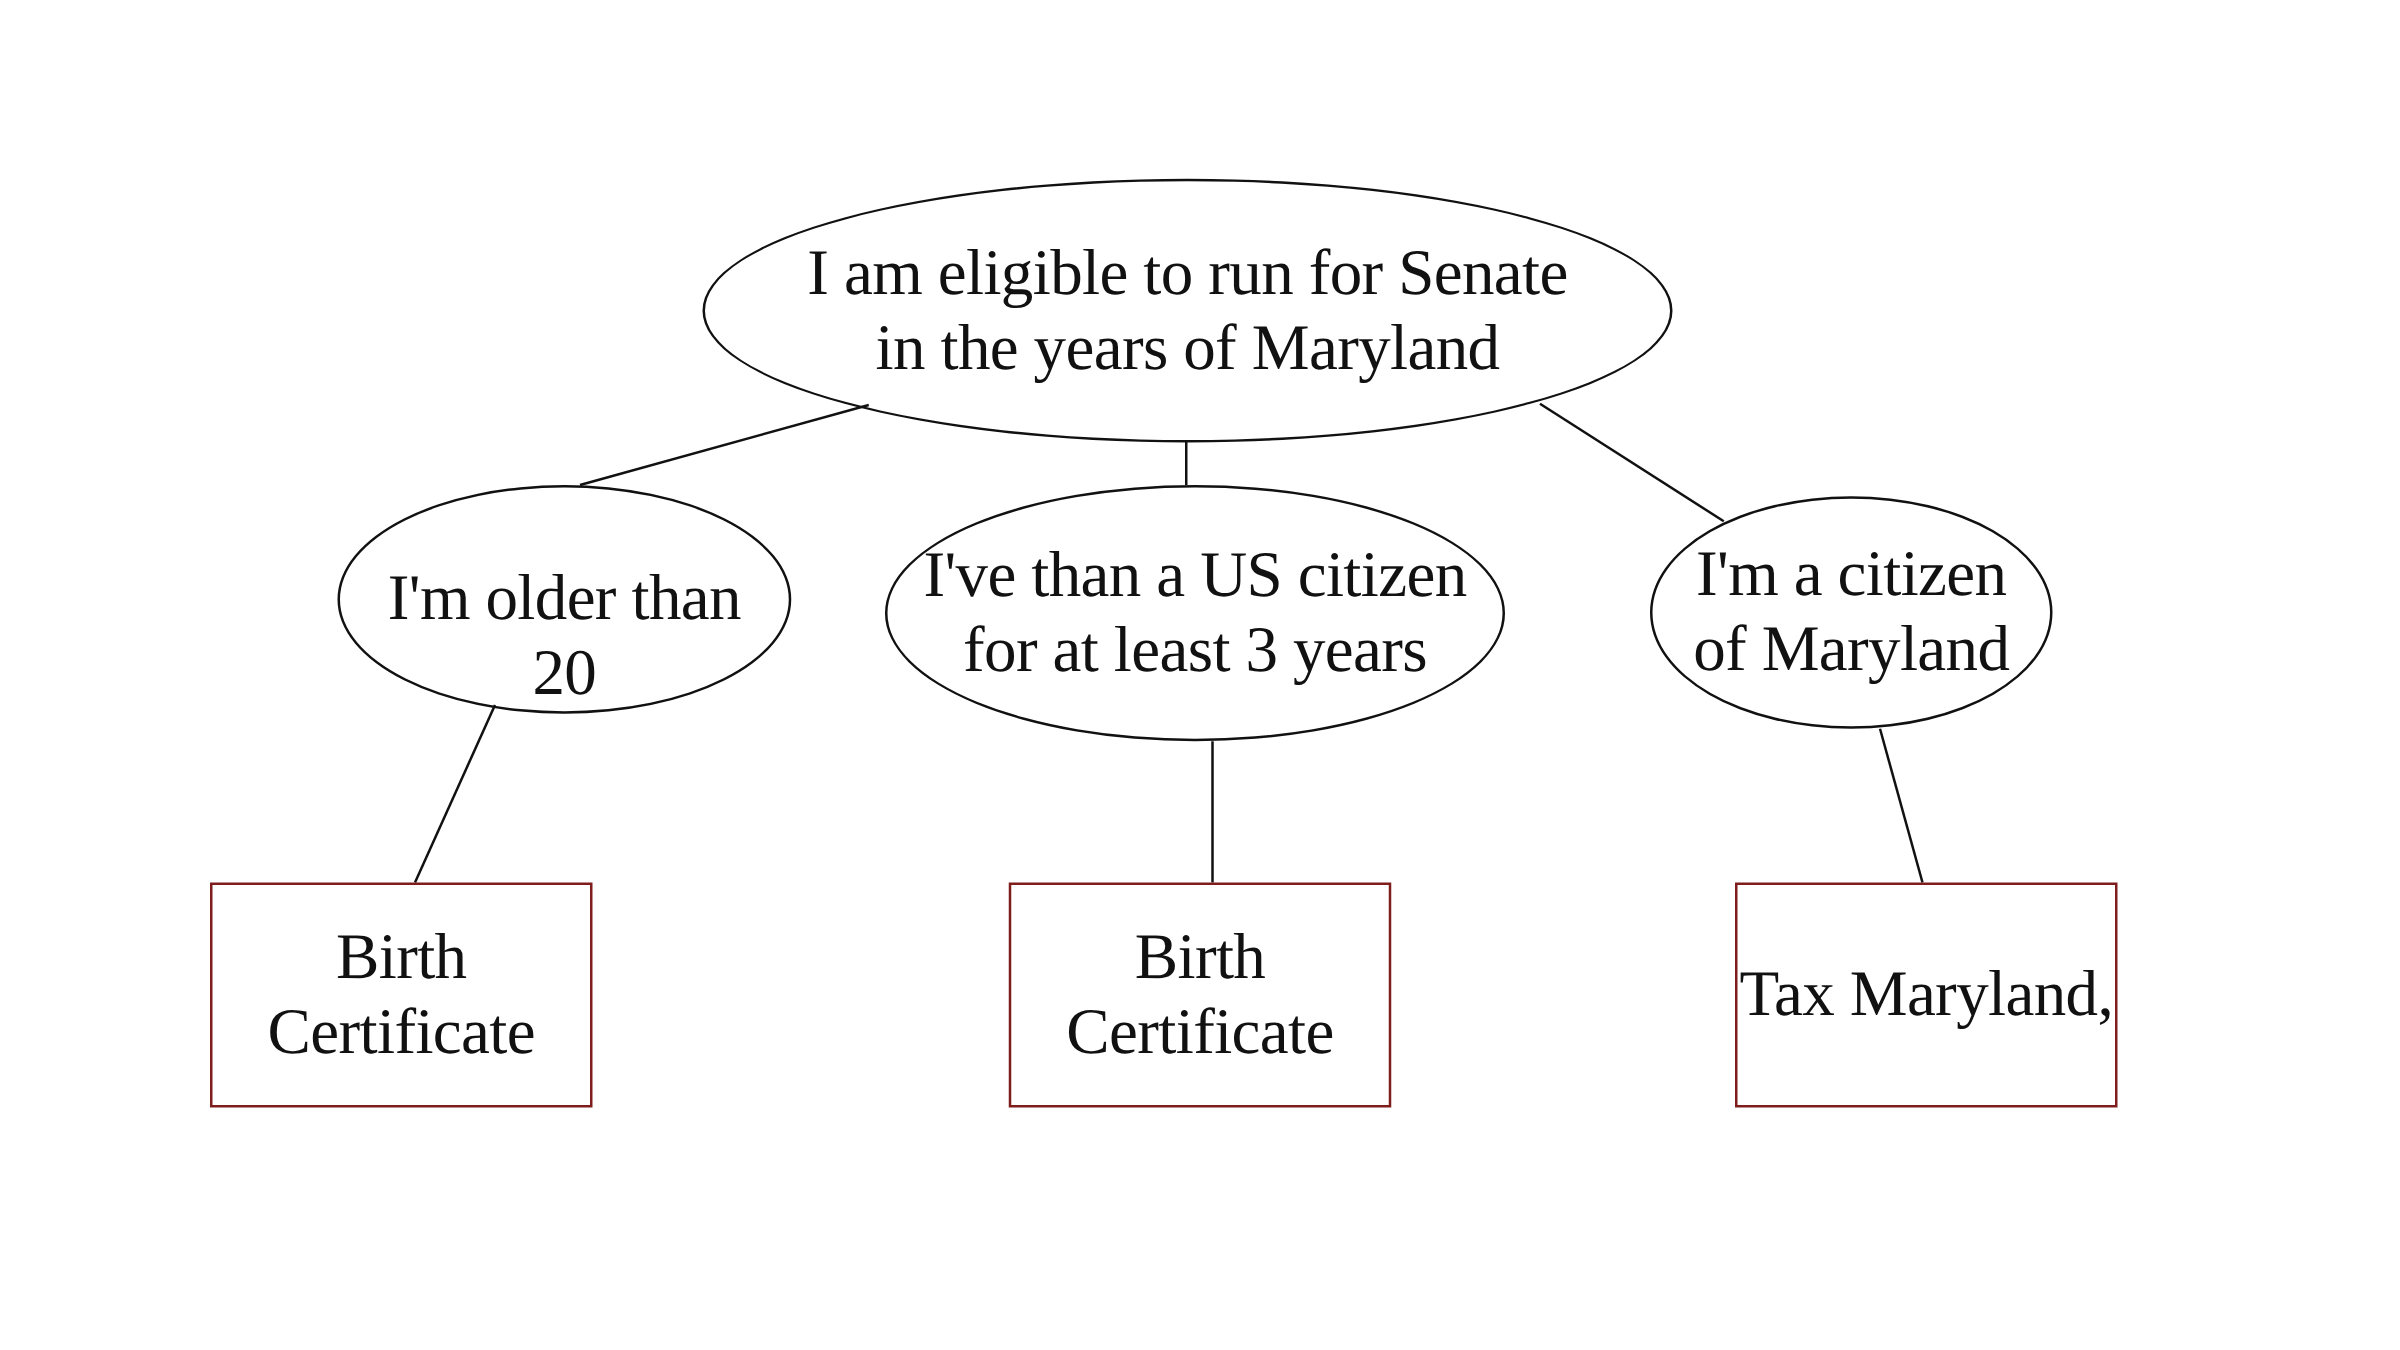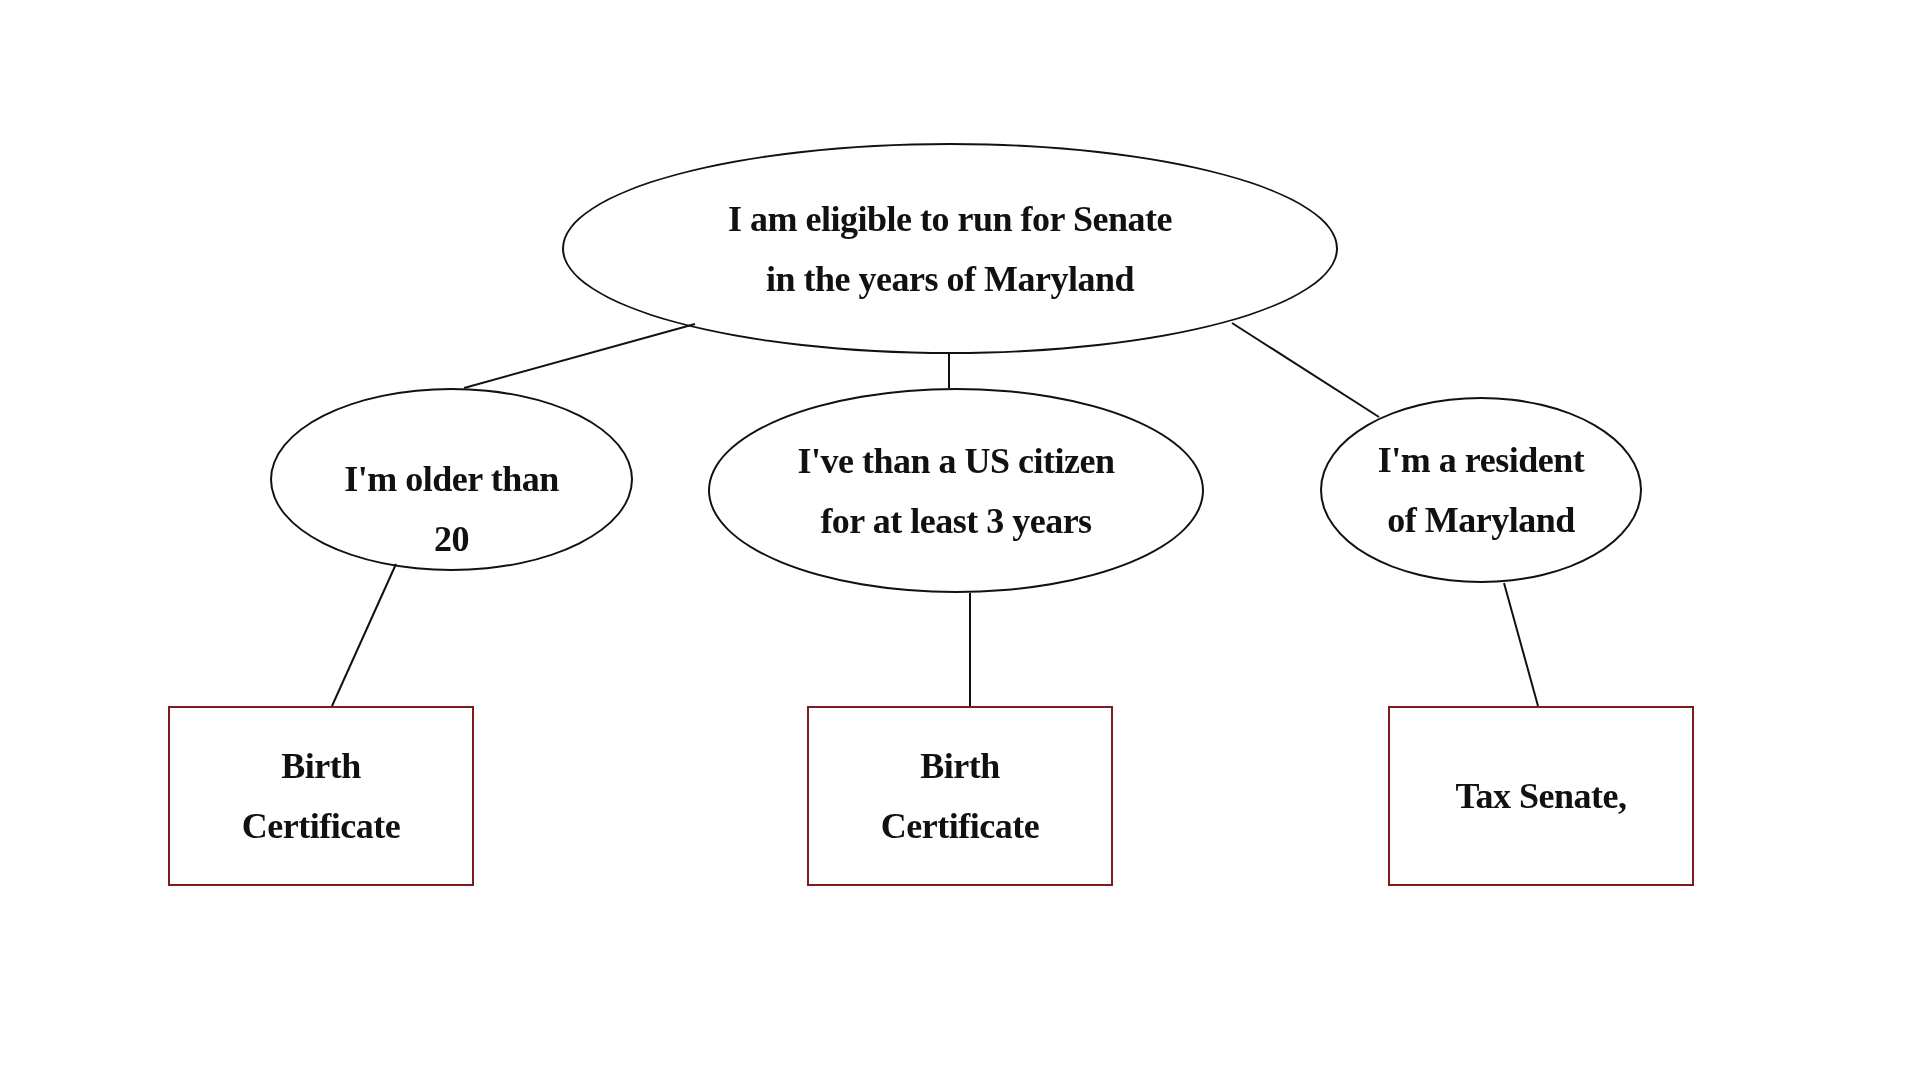--- a/index.html
+++ b/index.html
@@ -1,21 +1,21 @@
 <!DOCTYPE html>
 <html><head>
 <meta charset="utf-8">
 <style>
   html, body { margin:0; padding:0; background:#ffffff; }
   body { width:1920px; height:1080px; position:relative; overflow:hidden; font-family:"Liberation Serif", "DejaVu Serif", serif; color:#111; }
   svg.lines { position:absolute; left:0; top:0; width:1920px; height:1080px; }
   .node { position:absolute; display:flex; align-items:center; justify-content:center; text-align:center; box-sizing:border-box; }
   .ellipse { border:2px solid #111; border-radius:50%; }
   .box { border:2px solid #7f1d1d;align-items:center; }
-  .label { font-size:36px; line-height:60px; font-weight:bold; letter-spacing:-0.5px; }
+  .label { font-size:52px; line-height:60px; font-weight:normal; letter-spacing:-0.5px; }
   .label span { display:block; }
 </style>
 </head>
 <body>
 
 <svg class="lines" viewBox="0 0 1920 1080">
   <line x1="695" y1="324" x2="464" y2="388" stroke="#111" stroke-width="2"></line>
   <line x1="949" y1="353" x2="949" y2="388" stroke="#111" stroke-width="2"></line>
   <line x1="1232" y1="323" x2="1379" y2="417" stroke="#111" stroke-width="2"></line>
   <line x1="396" y1="564" x2="332" y2="706" stroke="#111" stroke-width="2"></line>
@@ -39,36 +39,36 @@
 
 <div class="node ellipse" style="left:708px; top:388px; width:496px; height:205px;">
   <div class="label">
     <span>I've than a US citizen</span>
     <span>for at least 3 years</span>
   </div>
 </div>
 
 <div class="node ellipse" style="left:1320px; top:397px; width:322px; height:186px;">
   <div class="label">
-    <span>I'm a resident</span>
+    <span>I'm a citizen</span>
     <span>of Maryland</span>
   </div>
 </div>
 
 <div class="node box" style="left:168px; top:706px; width:306px; height:180px;">
   <div class="label">
     <span>Birth</span>
     <span>Certificate</span>
   </div>
 </div>
 
 <div class="node box" style="left:807px; top:706px; width:306px; height:180px;">
   <div class="label">
     <span>Birth</span>
     <span>Certificate</span>
   </div>
 </div>
 
 <div class="node box" style="left:1388px; top:706px; width:306px; height:180px;">
   <div class="label">
-    <span>Tax Senate,</span>
+    <span>Tax Maryland,</span>
   </div>
 </div>
 
 </body></html>

